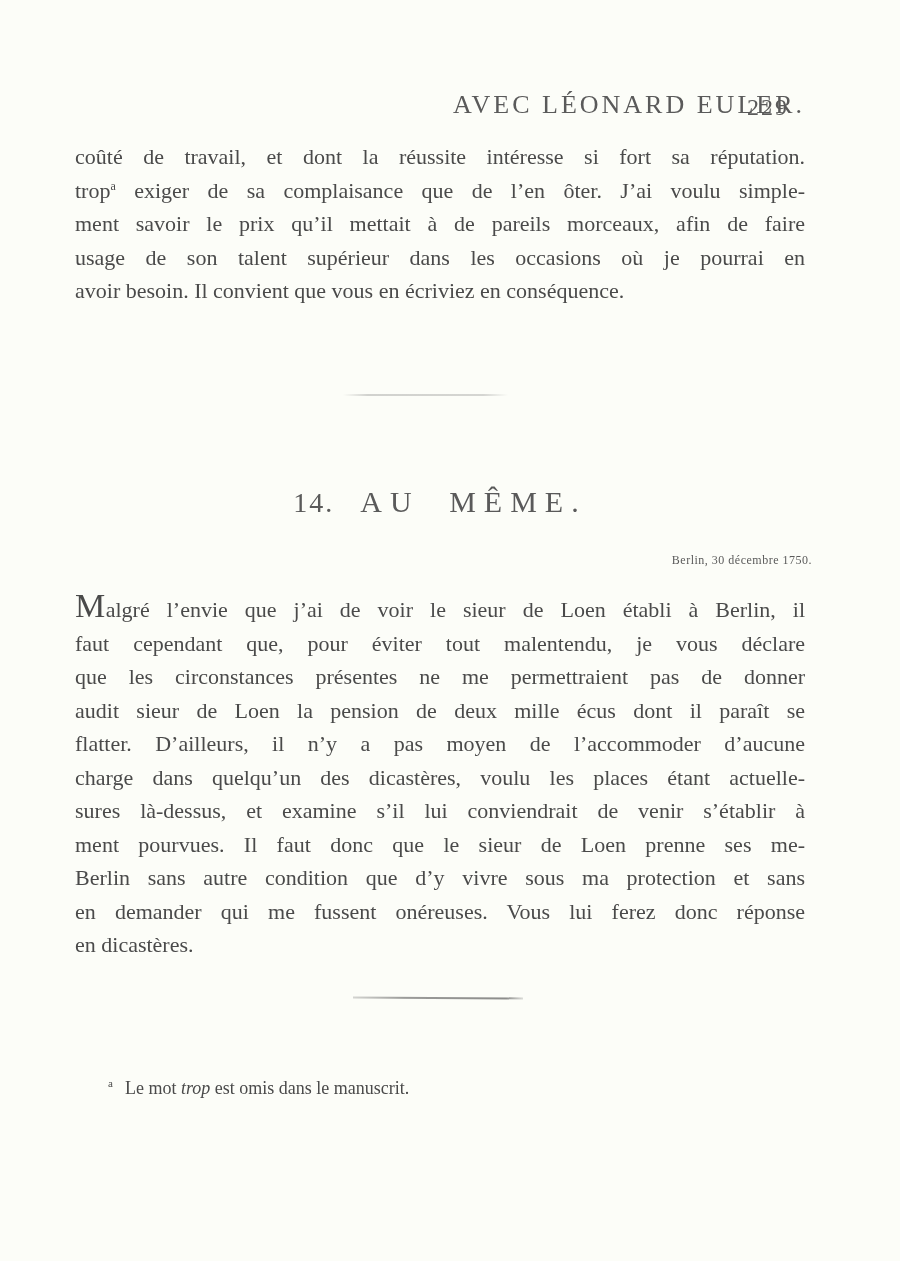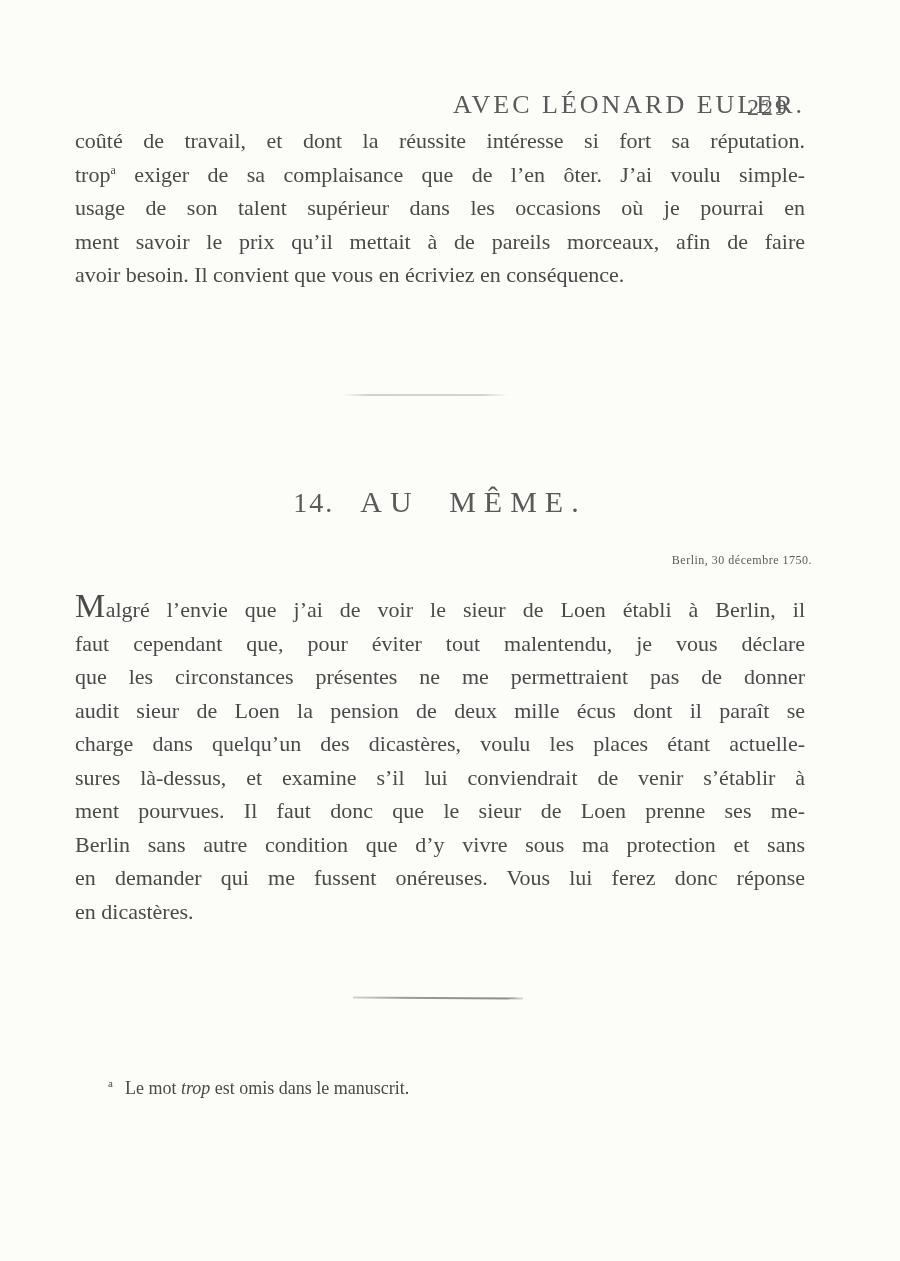--- a/index.html
+++ b/index.html
@@ -17,21 +17,21 @@
     color:var(--ink);
   }
   
   .header{position:absolute;top:88px;left:75px;width:730px;text-align:right;
     font-size:26px;line-height:34px;letter-spacing:3px;color:var(--muted-ink);}
   .running-title{display:inline-block;margin-left:30px;}
   .page-num{position:absolute;right:16px;top:2px;letter-spacing:2px;font-size:24px;}
   
   .para{position:absolute;left:75px;width:730px;font-size:22px;line-height:33.5px;
     color:var(--ink);}
-  .para1{top:124px;}
+  .para1{top:140px;}
   .para2{top:593px;}
   .line{text-align:justify;text-align-last:justify;white-space:normal;}
   .line.no-just{text-align:left;text-align-last:left;}
   .para sup{font-size:12px;line-height:0;vertical-align:super;letter-spacing:0;}
   .initial{font-size:34px;line-height:0;letter-spacing:.5px;}
   
   .divider{position:absolute;height:2px;border:none;}
   .divider1{top:394px;left:343px;width:165px;
     background:linear-gradient(to right,rgba(110,110,110,0),rgba(110,110,110,.30) 15%,rgba(110,110,110,.28) 85%,rgba(110,110,110,0));}
   .divider2{top:997px;left:353px;width:170px;transform:rotate(.3deg);
@@ -57,38 +57,39 @@
 <div class="page">
 
   <div class="header">
     <span class="running-title">AVEC LÉONARD EULER.</span>
     <span class="page-num">229</span>
   </div>
 
   <div class="para para1">
       <div class="line">coûté de travail, et dont la réussite intéresse si fort sa réputation.</div>
       <div class="line">trop<sup>a</sup> exiger de sa complaisance que de l’en ôter. J’ai voulu simple-</div>
+      <div class="line">ment savoir le prix qu’il mettait à de pareils morceaux, afin de faire</div>
       <div class="line">usage de son talent supérieur dans les occasions où je pourrai en</div>
-      <div class="line">ment savoir le prix qu’il mettait à de pareils morceaux, afin de faire</div>
       <div class="line no-just">avoir besoin. Il convient que vous en écriviez en conséquence.</div>
     </div>
 
   <div class="divider divider1"></div>
 
   <div class="heading">
     <span class="letter-no">14.</span><span class="letter-title">AU MÊME.</span>
   </div>
 
   <div class="dateline">Berlin, 30 décembre 1750.</div>
 
   <div class="para para2">
       <div class="line"><span class="initial">M</span>algré l’envie que j’ai de voir le sieur de Loen établi à Berlin, il</div>
       <div class="line">faut cependant que, pour éviter tout malentendu, je vous déclare</div>
       <div class="line">que les circonstances présentes ne me permettraient pas de donner</div>
       <div class="line">audit sieur de Loen la pension de deux mille écus dont il paraît se</div>
+      <div class="line">flatter. D’ailleurs, il n’y a pas moyen de l’accommoder d’aucune</div>
       <div class="line">charge dans quelqu’un des dicastères, voulu les places étant actuelle-</div>
       <div class="line">sures là-dessus, et examine s’il lui conviendrait de venir s’établir à</div>
       <div class="line">ment pourvues. Il faut donc que le sieur de Loen prenne ses me-</div>
       <div class="line">Berlin sans autre condition que d’y vivre sous ma protection et sans</div>
       <div class="line">en demander qui me fussent onéreuses. Vous lui ferez donc réponse</div>
       <div class="line no-just">en dicastères.</div>
     </div>
 
   <div class="divider divider2"></div>
 

